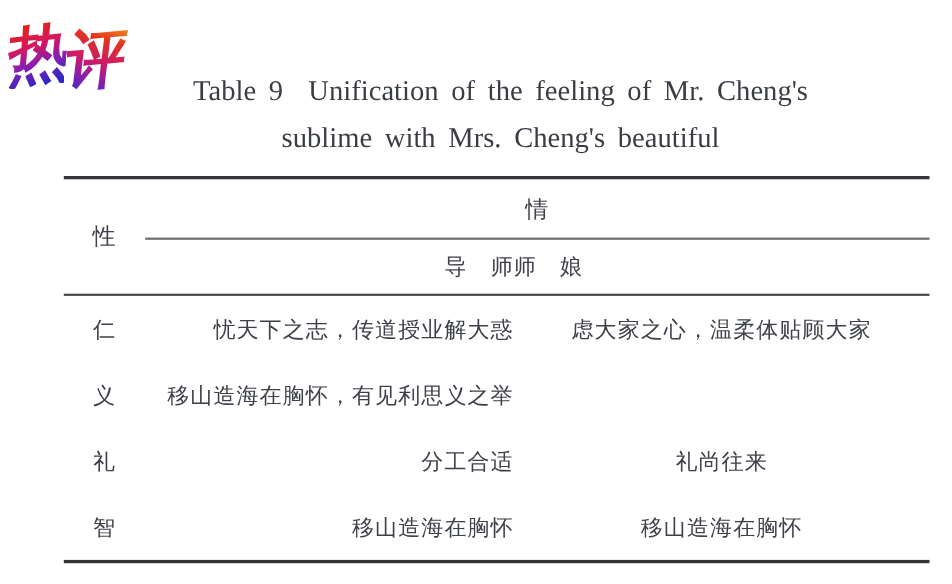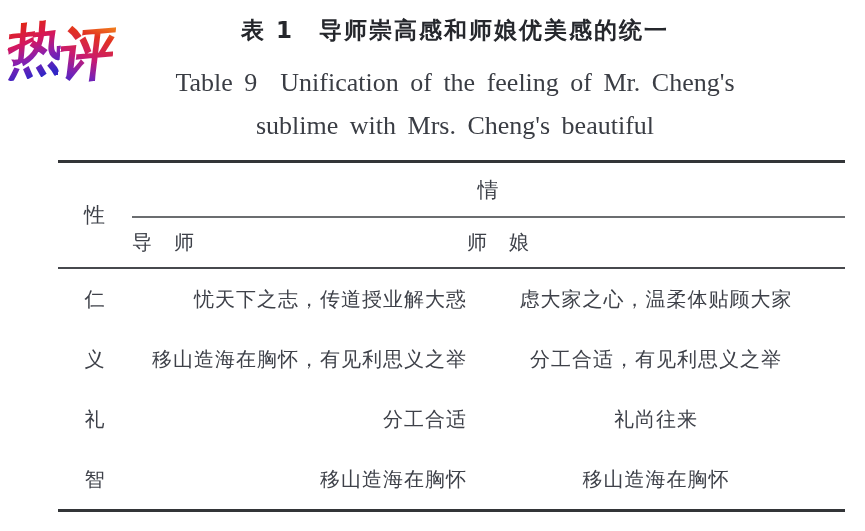--- a/index.html
+++ b/index.html
@@ -83,38 +83,37 @@
     font-size: 21px;
   }
   .t-right { flex: 1; display: flex; flex-direction: column; }
   .t-qing {
     height: 55px;
     display: flex; align-items: center; justify-content: center;
     border-bottom: 2px solid #6b6d70;
     font-size: 21px;
   }
   .t-sub { flex: 1; display: flex; align-items: center; }
-  .t-sub-mentor { width: 47%; text-align: left; }
+  .t-sub-mentor { width: 47%; text-align: right; }
   .t-sub-wife { flex: 1; }
 
   .t-row { display: flex; height: 60px; align-items: center; }
   .t-label { width: 74px; text-align: center; }
   .t-cell-mentor { width: 335px; text-align: right; }
   .t-cell-wife { flex: 1; text-align: center; }
 </style>
 </head>
 <body>
 
 <div class="page">
 
   <div class="logo">
     <span class="logo-char logo-char-re">热</span><span class="logo-char logo-char-ping">评</span>
   </div>
 
-  <div class="title-zh">表 1　导师崇高感和师娘优美感的统一</div>
   <div class="title-en title-en-1">Table 9  Unification of the feeling of Mr. Cheng's</div>
   <div class="title-en title-en-2">sublime with Mrs. Cheng's beautiful</div>
 
   <div class="ptable">
 
     <div class="t-header">
       <div class="t-xing">性</div>
       <div class="t-right">
         <div class="t-qing">情</div>
         <div class="t-sub">
@@ -126,21 +125,20 @@
 
     <div class="t-body">
       <div class="t-row">
         <div class="t-label">仁</div>
         <div class="t-cell-mentor">忧天下之志，传道授业解大惑</div>
         <div class="t-cell-wife">虑大家之心，温柔体贴顾大家</div>
       </div>
       <div class="t-row">
         <div class="t-label">义</div>
         <div class="t-cell-mentor">移山造海在胸怀，有见利思义之举</div>
-        <div class="t-cell-wife">分工合适，有见利思义之举</div>
       </div>
       <div class="t-row">
         <div class="t-label">礼</div>
         <div class="t-cell-mentor">分工合适</div>
         <div class="t-cell-wife">礼尚往来</div>
       </div>
       <div class="t-row">
         <div class="t-label">智</div>
         <div class="t-cell-mentor">移山造海在胸怀</div>
         <div class="t-cell-wife">移山造海在胸怀</div>

